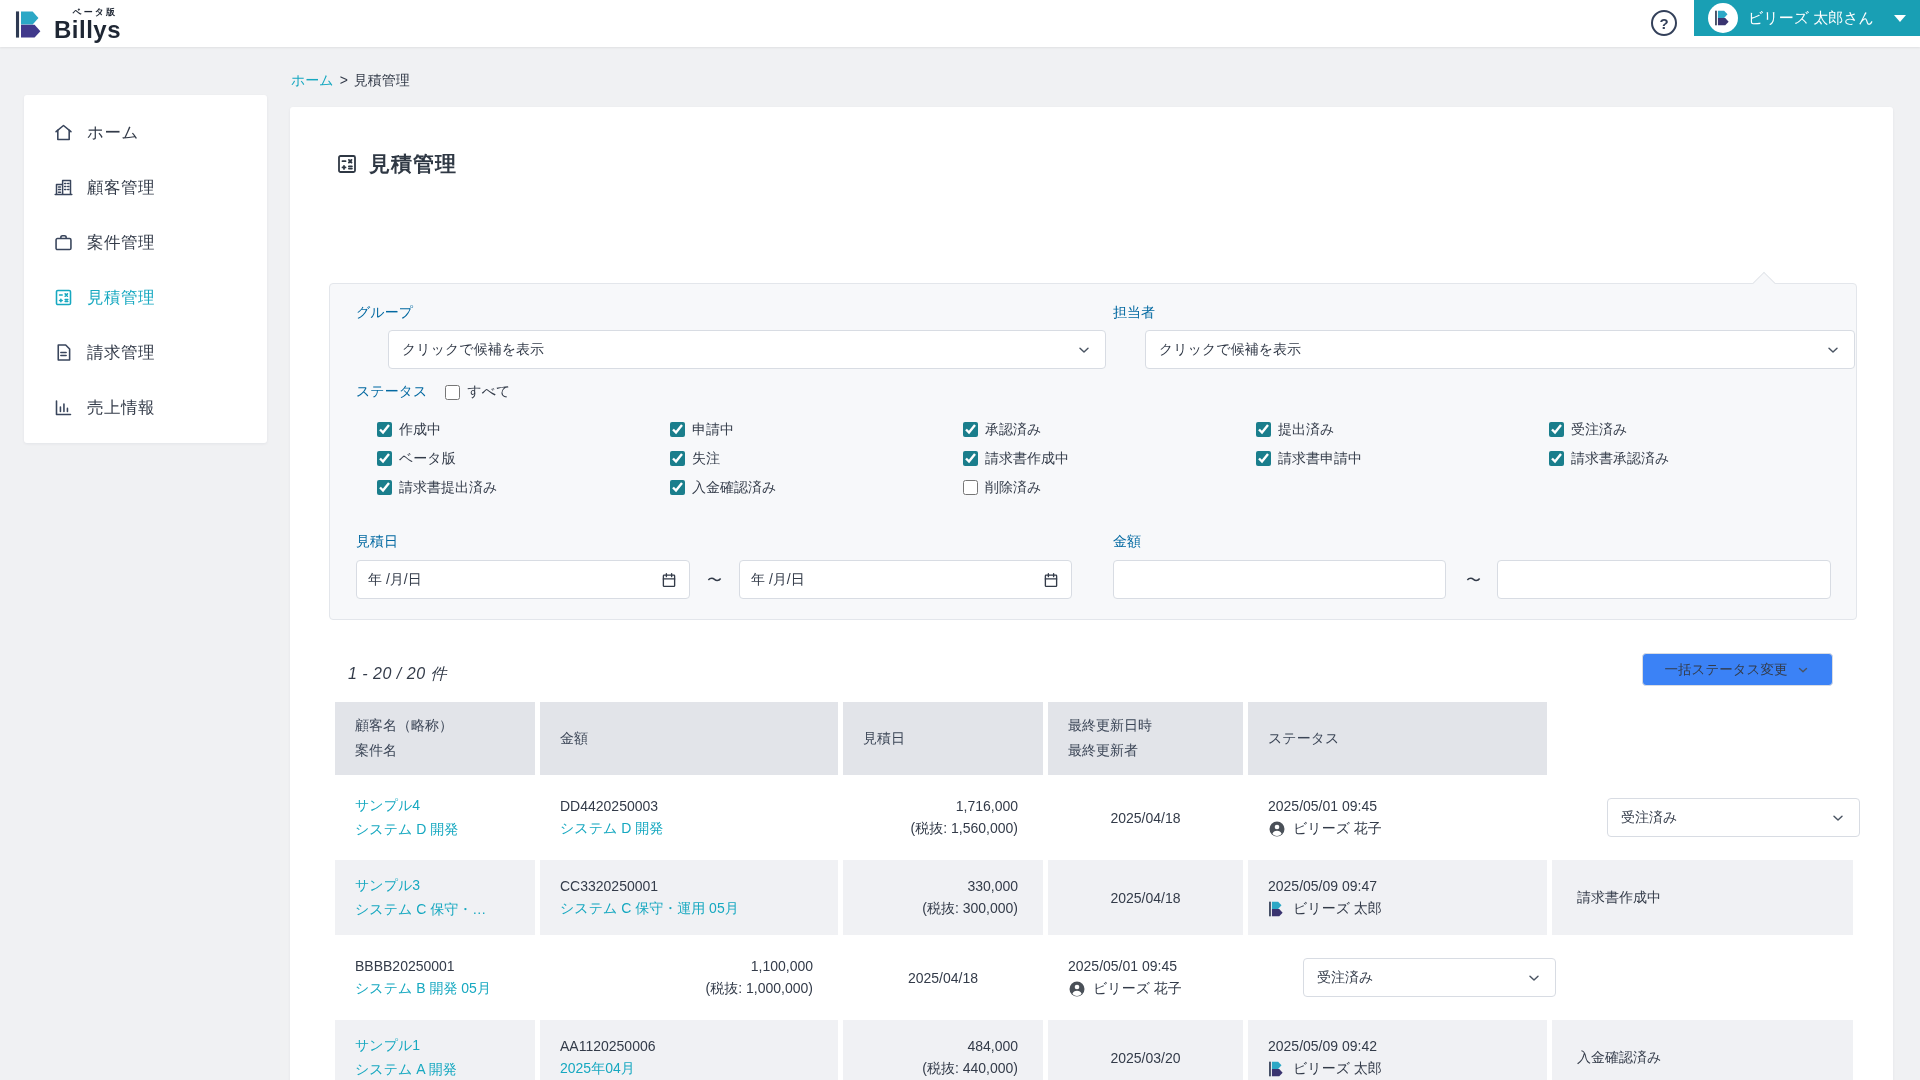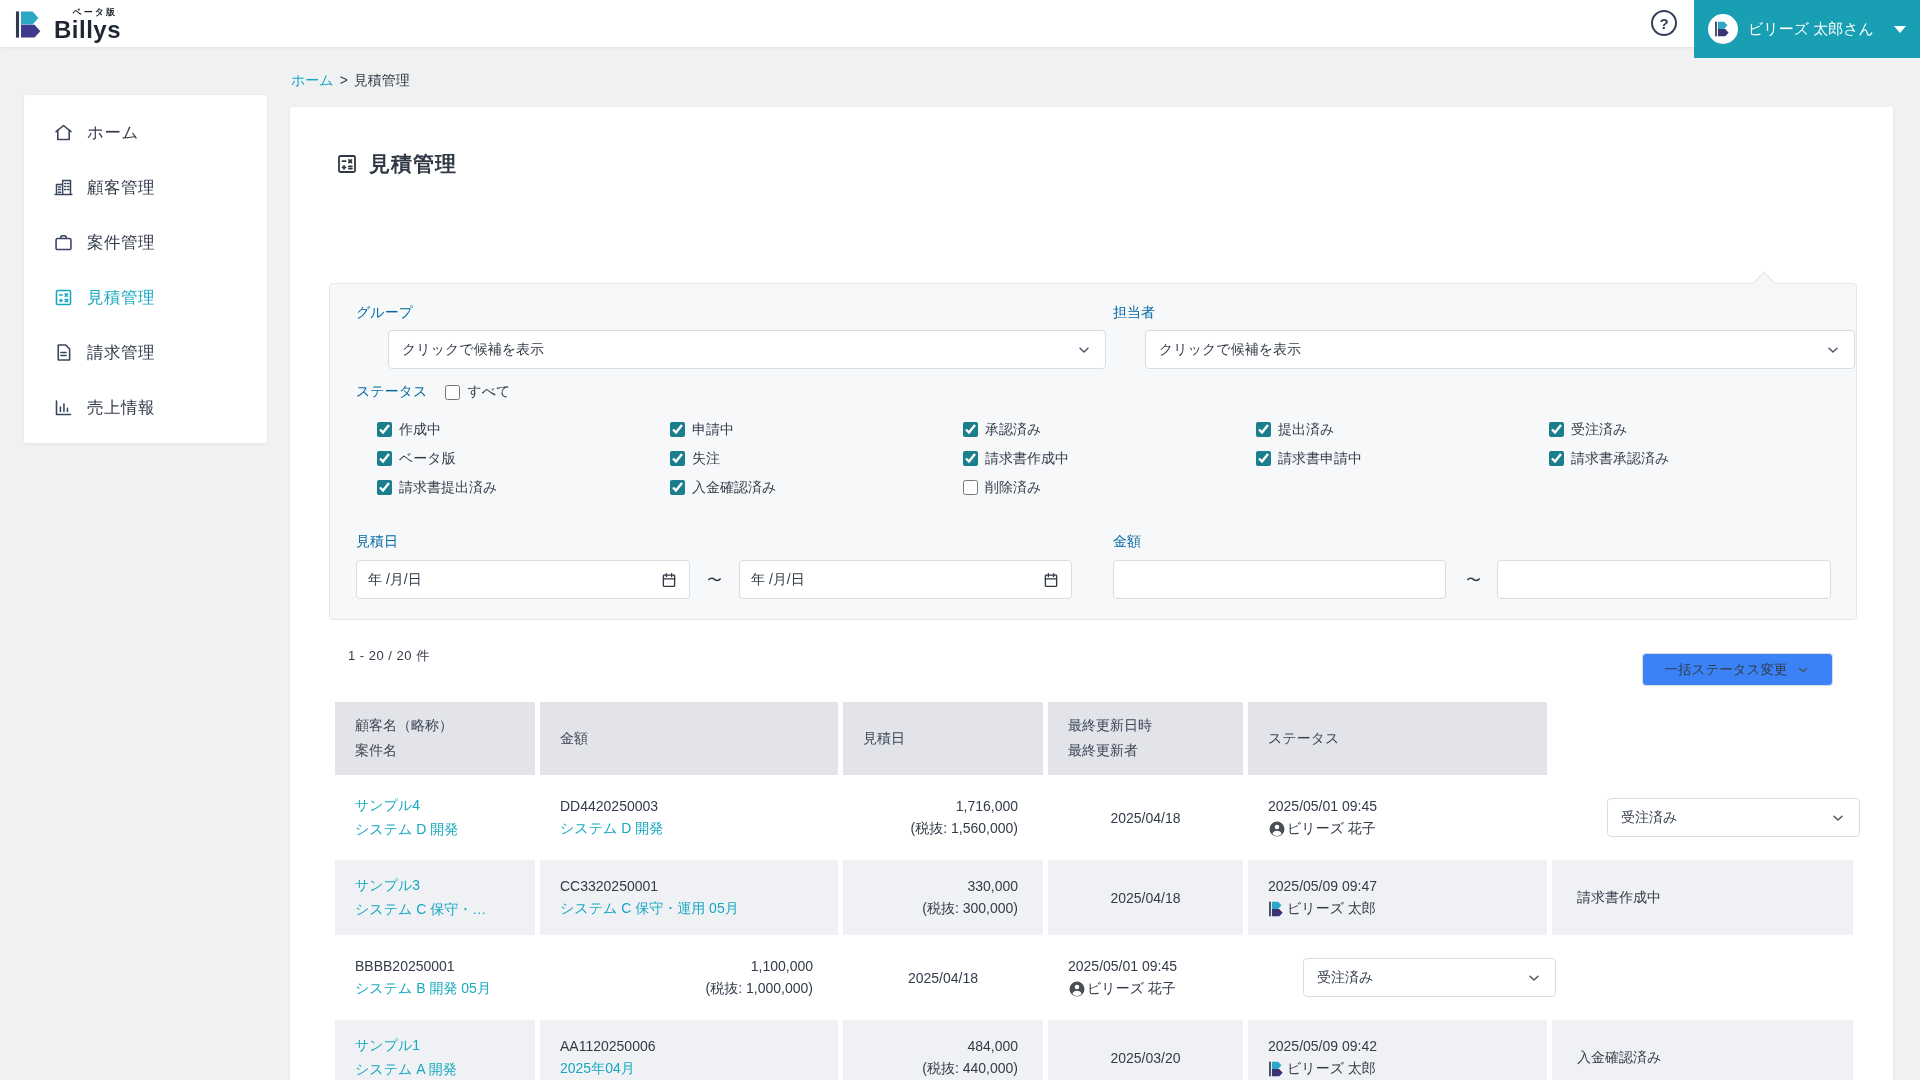--- a/index.html
+++ b/index.html
@@ -21,21 +21,21 @@
   .logo-mark { width:33px; height:31px; }
   .logo-txt { display:flex; flex-direction:column; align-items:flex-end; }
   .logo-beta { font-size:9px; font-weight:bold; letter-spacing:2px; color:#1E2633; margin-bottom:-1px; margin-right:4px; }
   .logo-brand { font-size:24px; font-weight:800; color:#1E2633; letter-spacing:.5px; line-height:1; }
   .help-btn {
     position:absolute; left:1651px; top:10px; width:26px; height:26px; border-radius:50%;
     border:2px solid #33405A; color:#33405A; font-size:15px; font-weight:bold;
     display:flex; align-items:center; justify-content:center; background:#fff; cursor:pointer;
   }
   .user-menu {
-    position:absolute; left:1694px; top:0; width:226px; height:58px;
+    position:absolute; left:1694px; top:0; width:226px; height:36px;
     background:#199FB4; display:flex; align-items:center; gap:10px; padding:0 14px; cursor:pointer;
   }
   .user-avatar { width:30px; height:30px; border-radius:50%; background:#fff; display:flex; align-items:center; justify-content:center; }
   .user-avatar svg { width:18px; height:18px; }
   .user-name { color:#fff; font-size:15px; font-weight:500; flex:1; }
   .user-caret { width:0; height:0; border-left:6px solid transparent; border-right:6px solid transparent; border-top:7px solid #fff; }
   
   .sidebar {
     position:absolute; left:24px; top:95px; width:243px; height:348px;
     background:#fff; border-radius:3px; box-shadow:0 1px 3px rgba(15,30,60,.06);
@@ -106,35 +106,35 @@
   .status-grid .cb { height:25px; }
   .p-date-label { position:absolute; left:26px; top:249px; }
   .p-date1 { position:absolute; left:26px; top:276px; width:334px; }
   .p-tilde1 { position:absolute; left:377px; top:287px; font-size:15px; }
   .p-date2 { position:absolute; left:409px; top:276px; width:333px; }
   .p-amount-label { position:absolute; left:783px; top:249px; }
   .p-amount1 { position:absolute; left:783px; top:276px; width:333px; }
   .p-tilde2 { position:absolute; left:1136px; top:287px; font-size:15px; }
   .p-amount2 { position:absolute; left:1167px; top:276px; width:334px; }
   
-  .results-count { position:absolute; left:58px; top:540px; font-size:13px; letter-spacing:.5px; }
+  .results-count { position:absolute; left:58px; top:557px; font-size:16px; letter-spacing:.5px;font-style:italic; }
   .bulk-btn { position:absolute; left:1352px; top:546px; width:191px; height:33px; font-size:13.5px; }
   .quotes-table { position:absolute; left:45px; top:595px; width:1518px; }
   .thead, .trow { display:grid; grid-template-columns:200px 298px 200px 195px 299px 301px; column-gap:5px; margin-bottom:5px; }
   .thead { height:73px; }
   .hcell { background:#E2E4E9; display:flex; flex-direction:column; justify-content:center; gap:7px; padding-left:20px; color:#3C4657; position:relative; }
   .sort-tri { position:absolute; right:16px; top:23px; width:12px; height:8px; }
   .trow { height:75px; }
   .cell { background:#fff; display:flex; flex-direction:column; justify-content:center; gap:6px; padding-left:20px; }
   .trow.alt .cell { background:#F0F1F4; }
   .tlink { color:#16A8C0; text-decoration:none; cursor:pointer; }
   .c-amount { align-items:flex-end; padding-left:0; padding-right:25px; }
   .c-date { align-items:center; padding-left:0; }
   .c-status { padding-left:23px; justify-content:center; }
-  .upd-by { display:flex; align-items:flex-end; gap:1px; }
+  .upd-by { display:flex; align-items:flex-end; gap:7px; }
   .avatar { width:18px; height:18px; display:flex; }
   .avatar svg { width:18px; height:18px; }
   .status-select { width:253px; }
   .status-text { padding-left:2px; }
 </style>
 </head>
 <body>
 
 <header class="app-header">
   <div class="logo">

